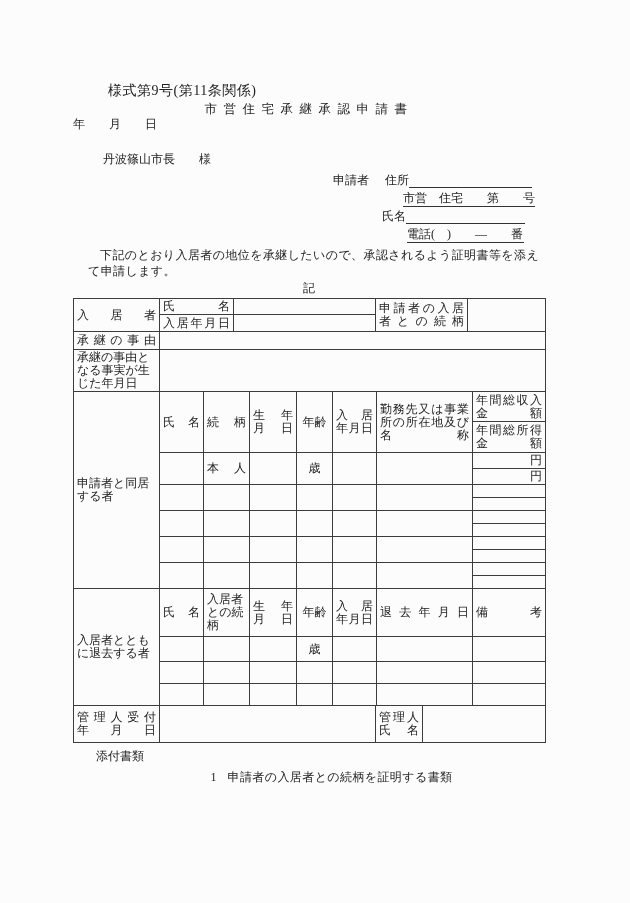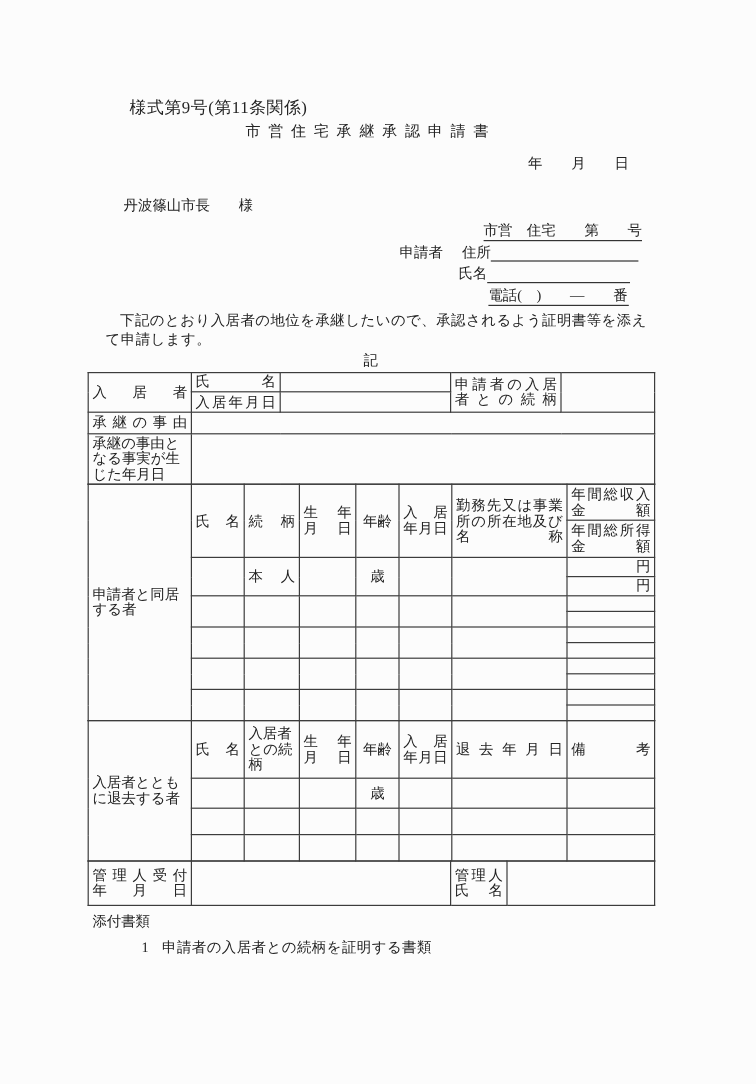--- a/index.html
+++ b/index.html
@@ -7,21 +7,21 @@
   body { font-family:"Liberation Serif","DejaVu Serif",serif; }
   .page {
     position:relative; width:630px; height:903px; margin:0 auto;
     background:#fcfcfc; color:#222;
     padding:84px 85px 0 73px;
     font-size:12px;
   }
   
   .form-no { font-size:14px; line-height:13px; letter-spacing:0.5px;margin-left:35px; }
   .doc-title { margin-top:5px; text-align:center; font-size:12.5px; letter-spacing:6.5px; line-height:15px; }
-  .date-line { margin-top:12px; text-align:right; padding-right:21px; line-height:15px; }
+  .date-line { margin-top:0; text-align:left; padding-right:21px; line-height:15px; }
   .addressee { margin-top:20px; margin-left:30px; line-height:15px; }
   
   .app-block { margin-top:5px; }
   .app-line { height:18px; line-height:16px; white-space:nowrap; }
   .l1 { margin-left:260px; }
   .l1 .addr-lbl { margin-left:16px; }
   .l2 { margin-left:330px; }
   .l3 { margin-left:309px; }
   .l4 { margin-left:334px; }
   .ul { display:inline-block; height:15px; border-bottom:1px solid #333; vertical-align:bottom; }
@@ -44,41 +44,41 @@
   .lft { text-align:left; }
   .pad9 { padding-left:9px; padding-right:9px; }
   .pad6 { padding-left:6px; padding-right:6px; }
   .yen { text-align:right; font-size:11px; line-height:12px; padding:0 2px 0 2px; }
   .grp { padding-left:4px; }
   .h17{height:17px;} .h18{height:18px;} .h40{height:40px;}
   .h30{height:30px;} .h31{height:31px;} .h14{height:14px;} .h13{height:13px;}
   .h48{height:48px;} .h25{height:25px;} .h22{height:22px;} .h37{height:37px;}
   
   .attachments { margin-top:6px; }
-  .att-title { margin-left:4px; line-height:14px; }
-  .att-item { margin-top:7px; line-height:14px; }
+  .att-title { margin-left:23px; line-height:14px; }
+  .att-item { margin-top:7px; line-height:14px;text-align:center; }
   .att-no { display:inline-block; margin-left:45px; }
   .att-text { margin-left:11px; letter-spacing:0.4px; }
 </style>
 </head>
 <body>
 
 <div class="page">
 
   <div class="form-no">様式第9号(第11条関係)</div>
   <div class="doc-title">市営住宅承継承認申請書</div>
   <div class="date-line">年　　月　　日</div>
   <div class="addressee">丹波篠山市長　　様</div>
 
   <div class="app-block">
+    <div class="app-line l1">
+      <span>申請者</span><span class="addr-lbl">住所</span><span class="ul w123"></span>
+    </div>
     <div class="app-line l2">
       <span class="ul-text w132">市営　住宅　　第　　号</span>
-    </div>
-    <div class="app-line l1">
-      <span>申請者</span><span class="addr-lbl">住所</span><span class="ul w123"></span>
     </div>
     <div class="app-line l3">
       <span>氏名</span><span class="ul w119"></span>
     </div>
     <div class="app-line l4">
       <span class="ul-text w117">電話(　)　　―　　番</span>
     </div>
   </div>
 
   <p class="body-text">下記のとおり入居者の地位を承継したいので、承認されるよう証明書等を添えて申請します。</p>

